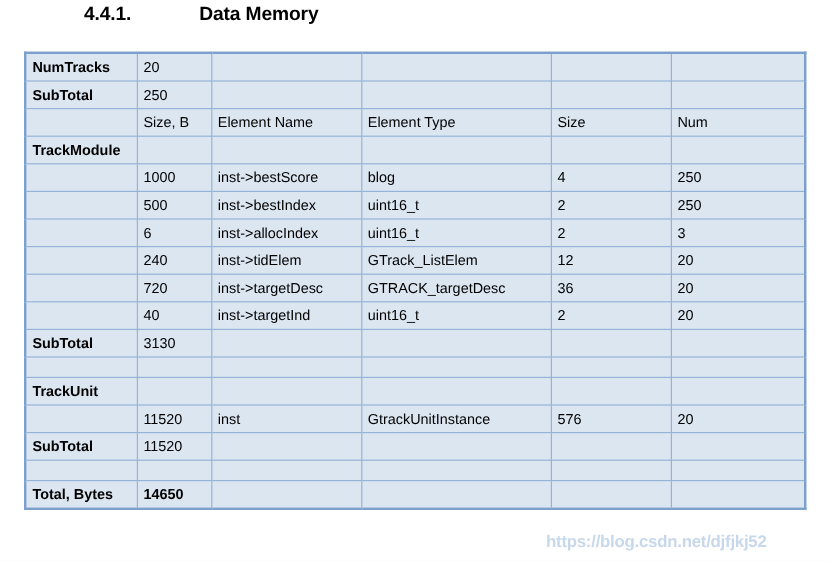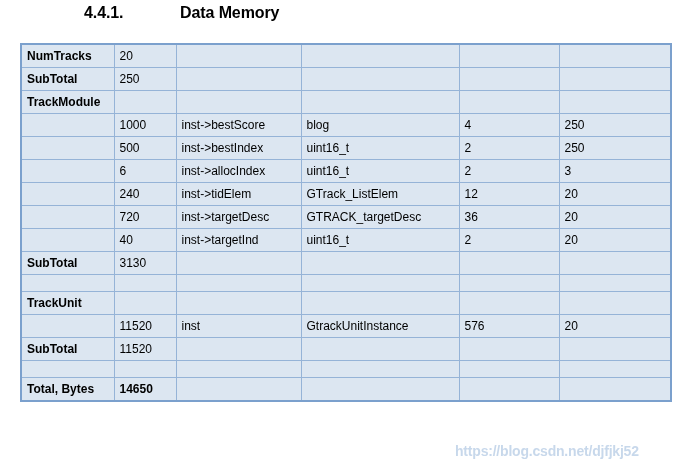--- a/index.html
+++ b/index.html
@@ -13,21 +13,21 @@
     height: 468px;
     overflow: hidden;
     font-family: "Liberation Sans", sans-serif;
     color: #000000;
     position: relative;
   }
 
   
   .heading {
     position: absolute;
-    left: 84px;
+    left: 70px;
     top: 4px;
     display: flex;
     align-items: baseline;
     font-size: 16px;
     font-weight: bold;
     letter-spacing: -0.1px;
     white-space: nowrap;
   }
   .heading-number {
     width: 96px;
@@ -136,20 +136,28 @@
         </tr>
         <tr>
           <td class="outer-left label">SubTotal</td>
           <td>250</td>
           <td></td>
           <td></td>
           <td></td>
           <td class="outer-right"></td>
         </tr>
         <tr>
+          <td class="outer-left"></td>
+          <td>Size, B</td>
+          <td>Element Name</td>
+          <td>Element Type</td>
+          <td>Size</td>
+          <td class="outer-right">Num</td>
+        </tr>
+        <tr>
           <td class="outer-left label">TrackModule</td>
           <td></td>
           <td></td>
           <td></td>
           <td></td>
           <td class="outer-right"></td>
         </tr>
         <tr>
           <td class="outer-left"></td>
           <td>1000</td>

